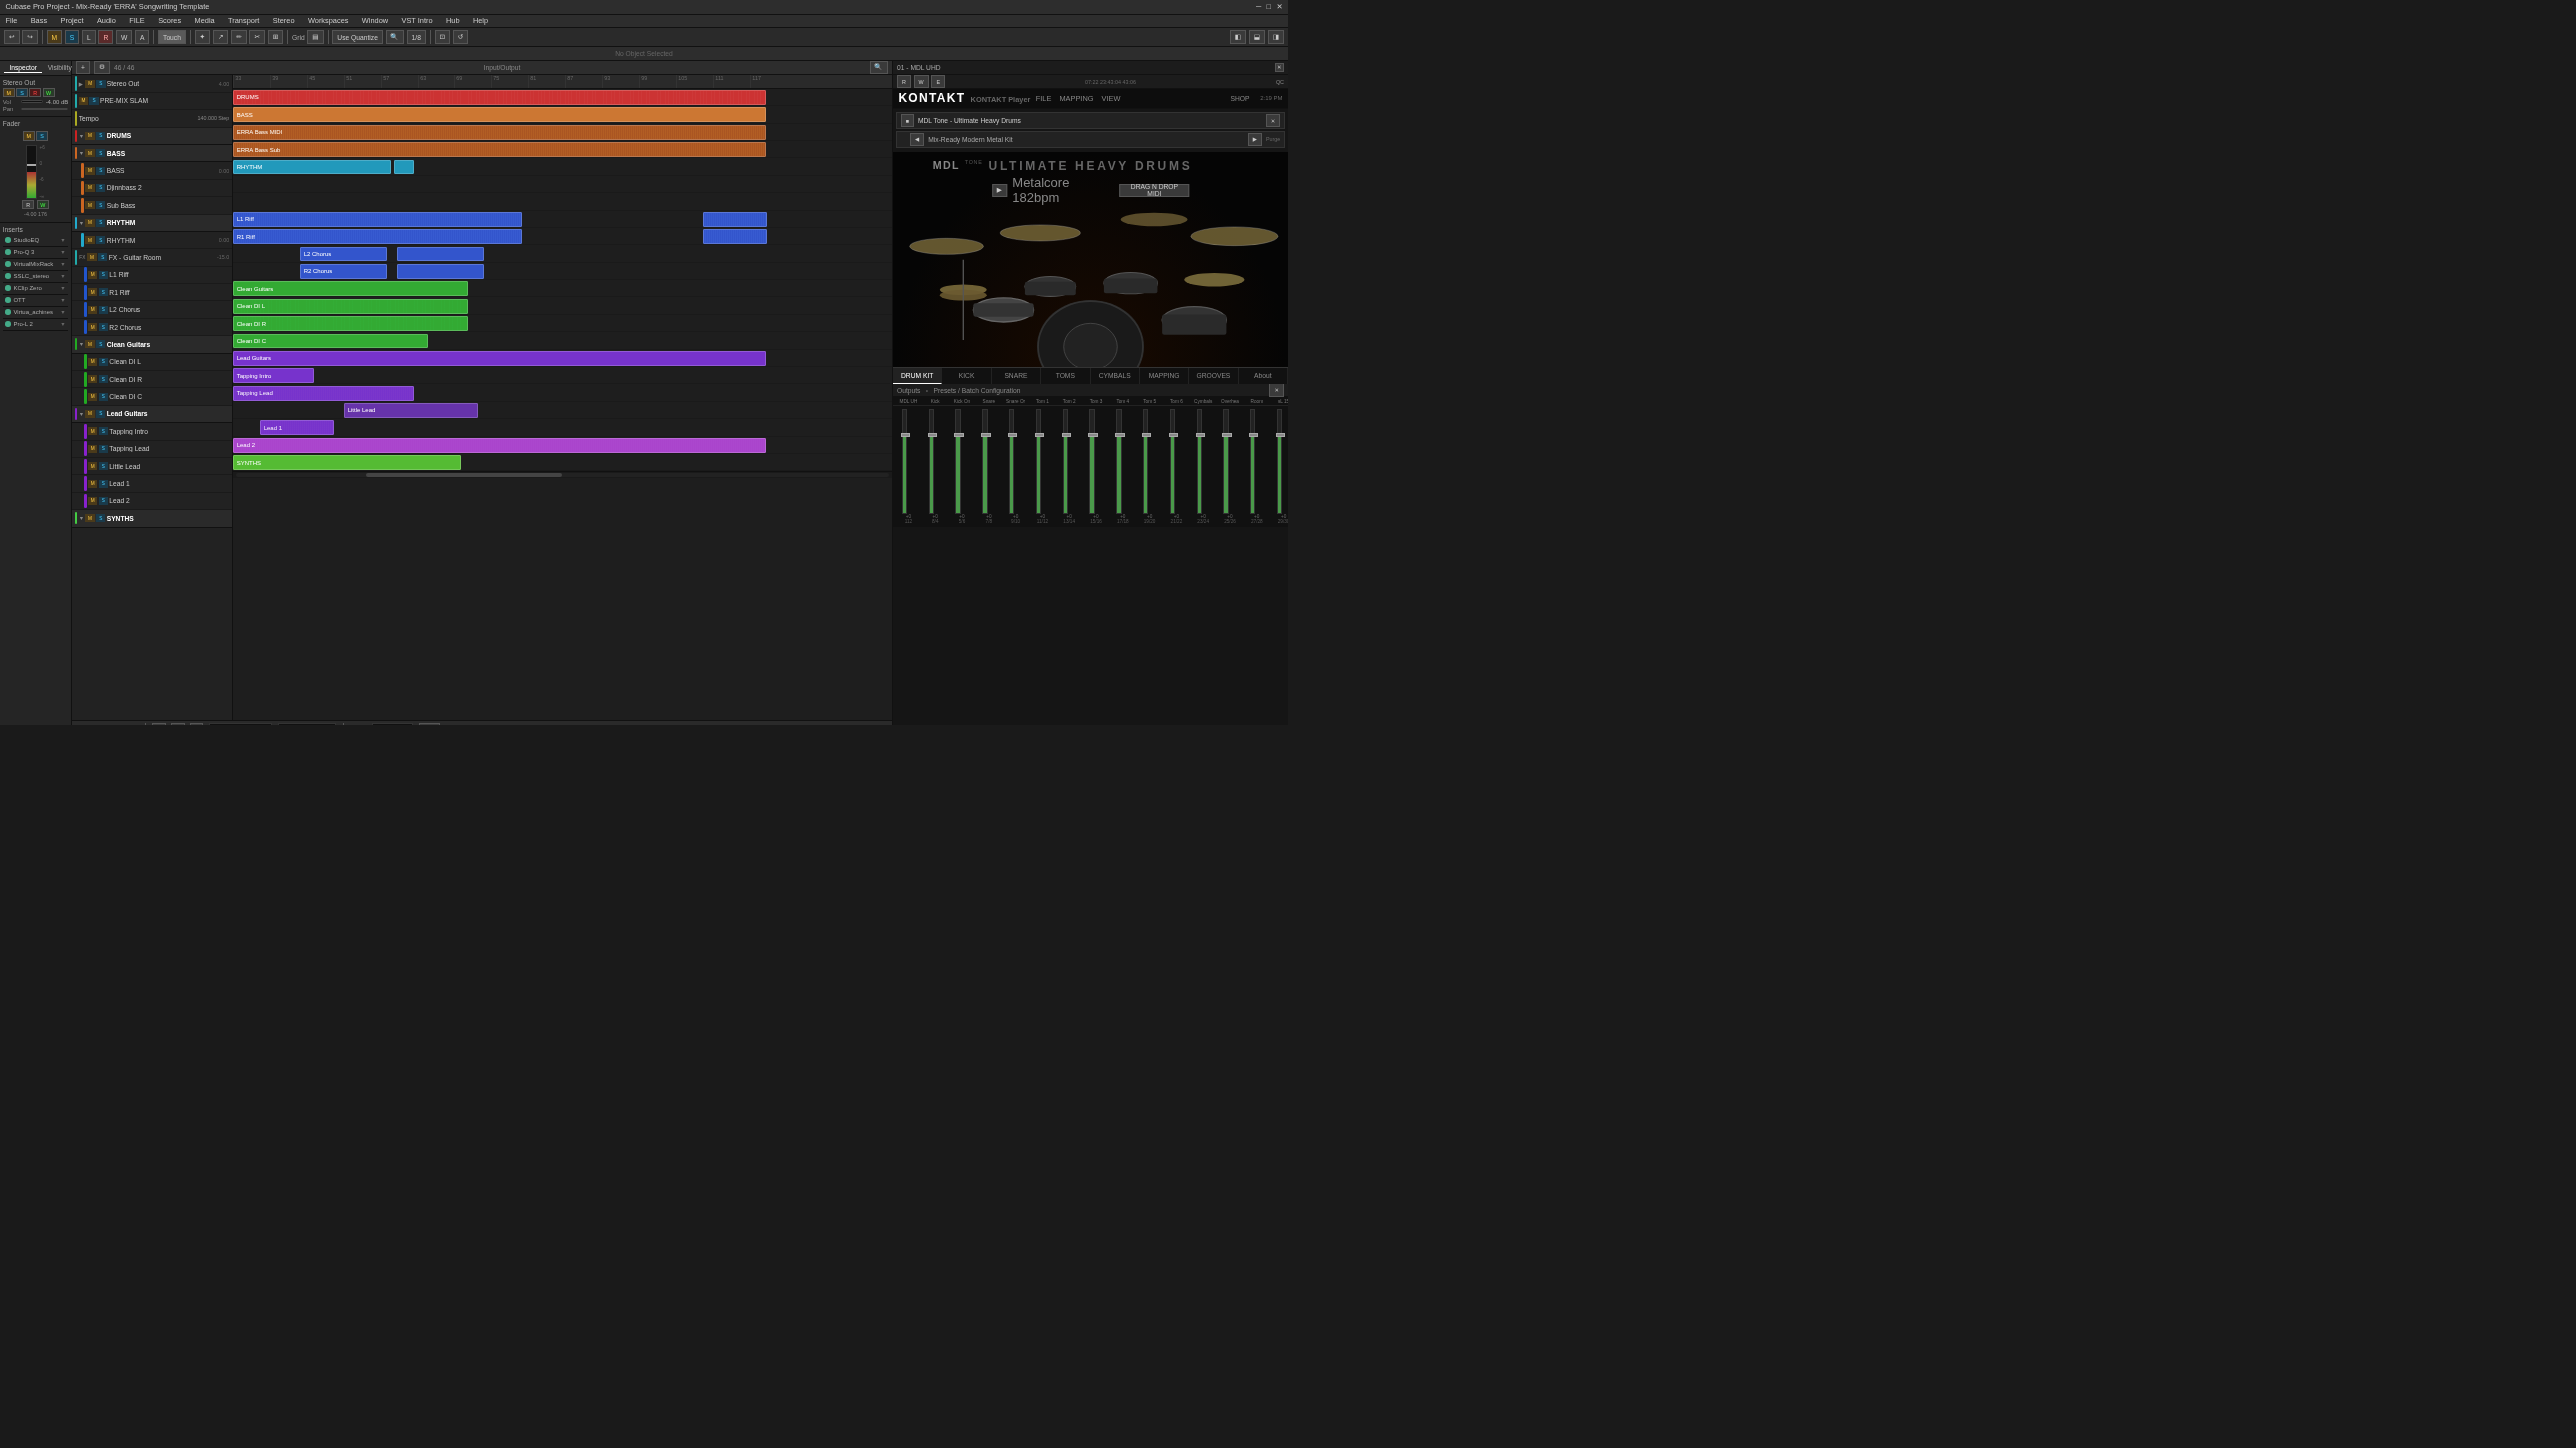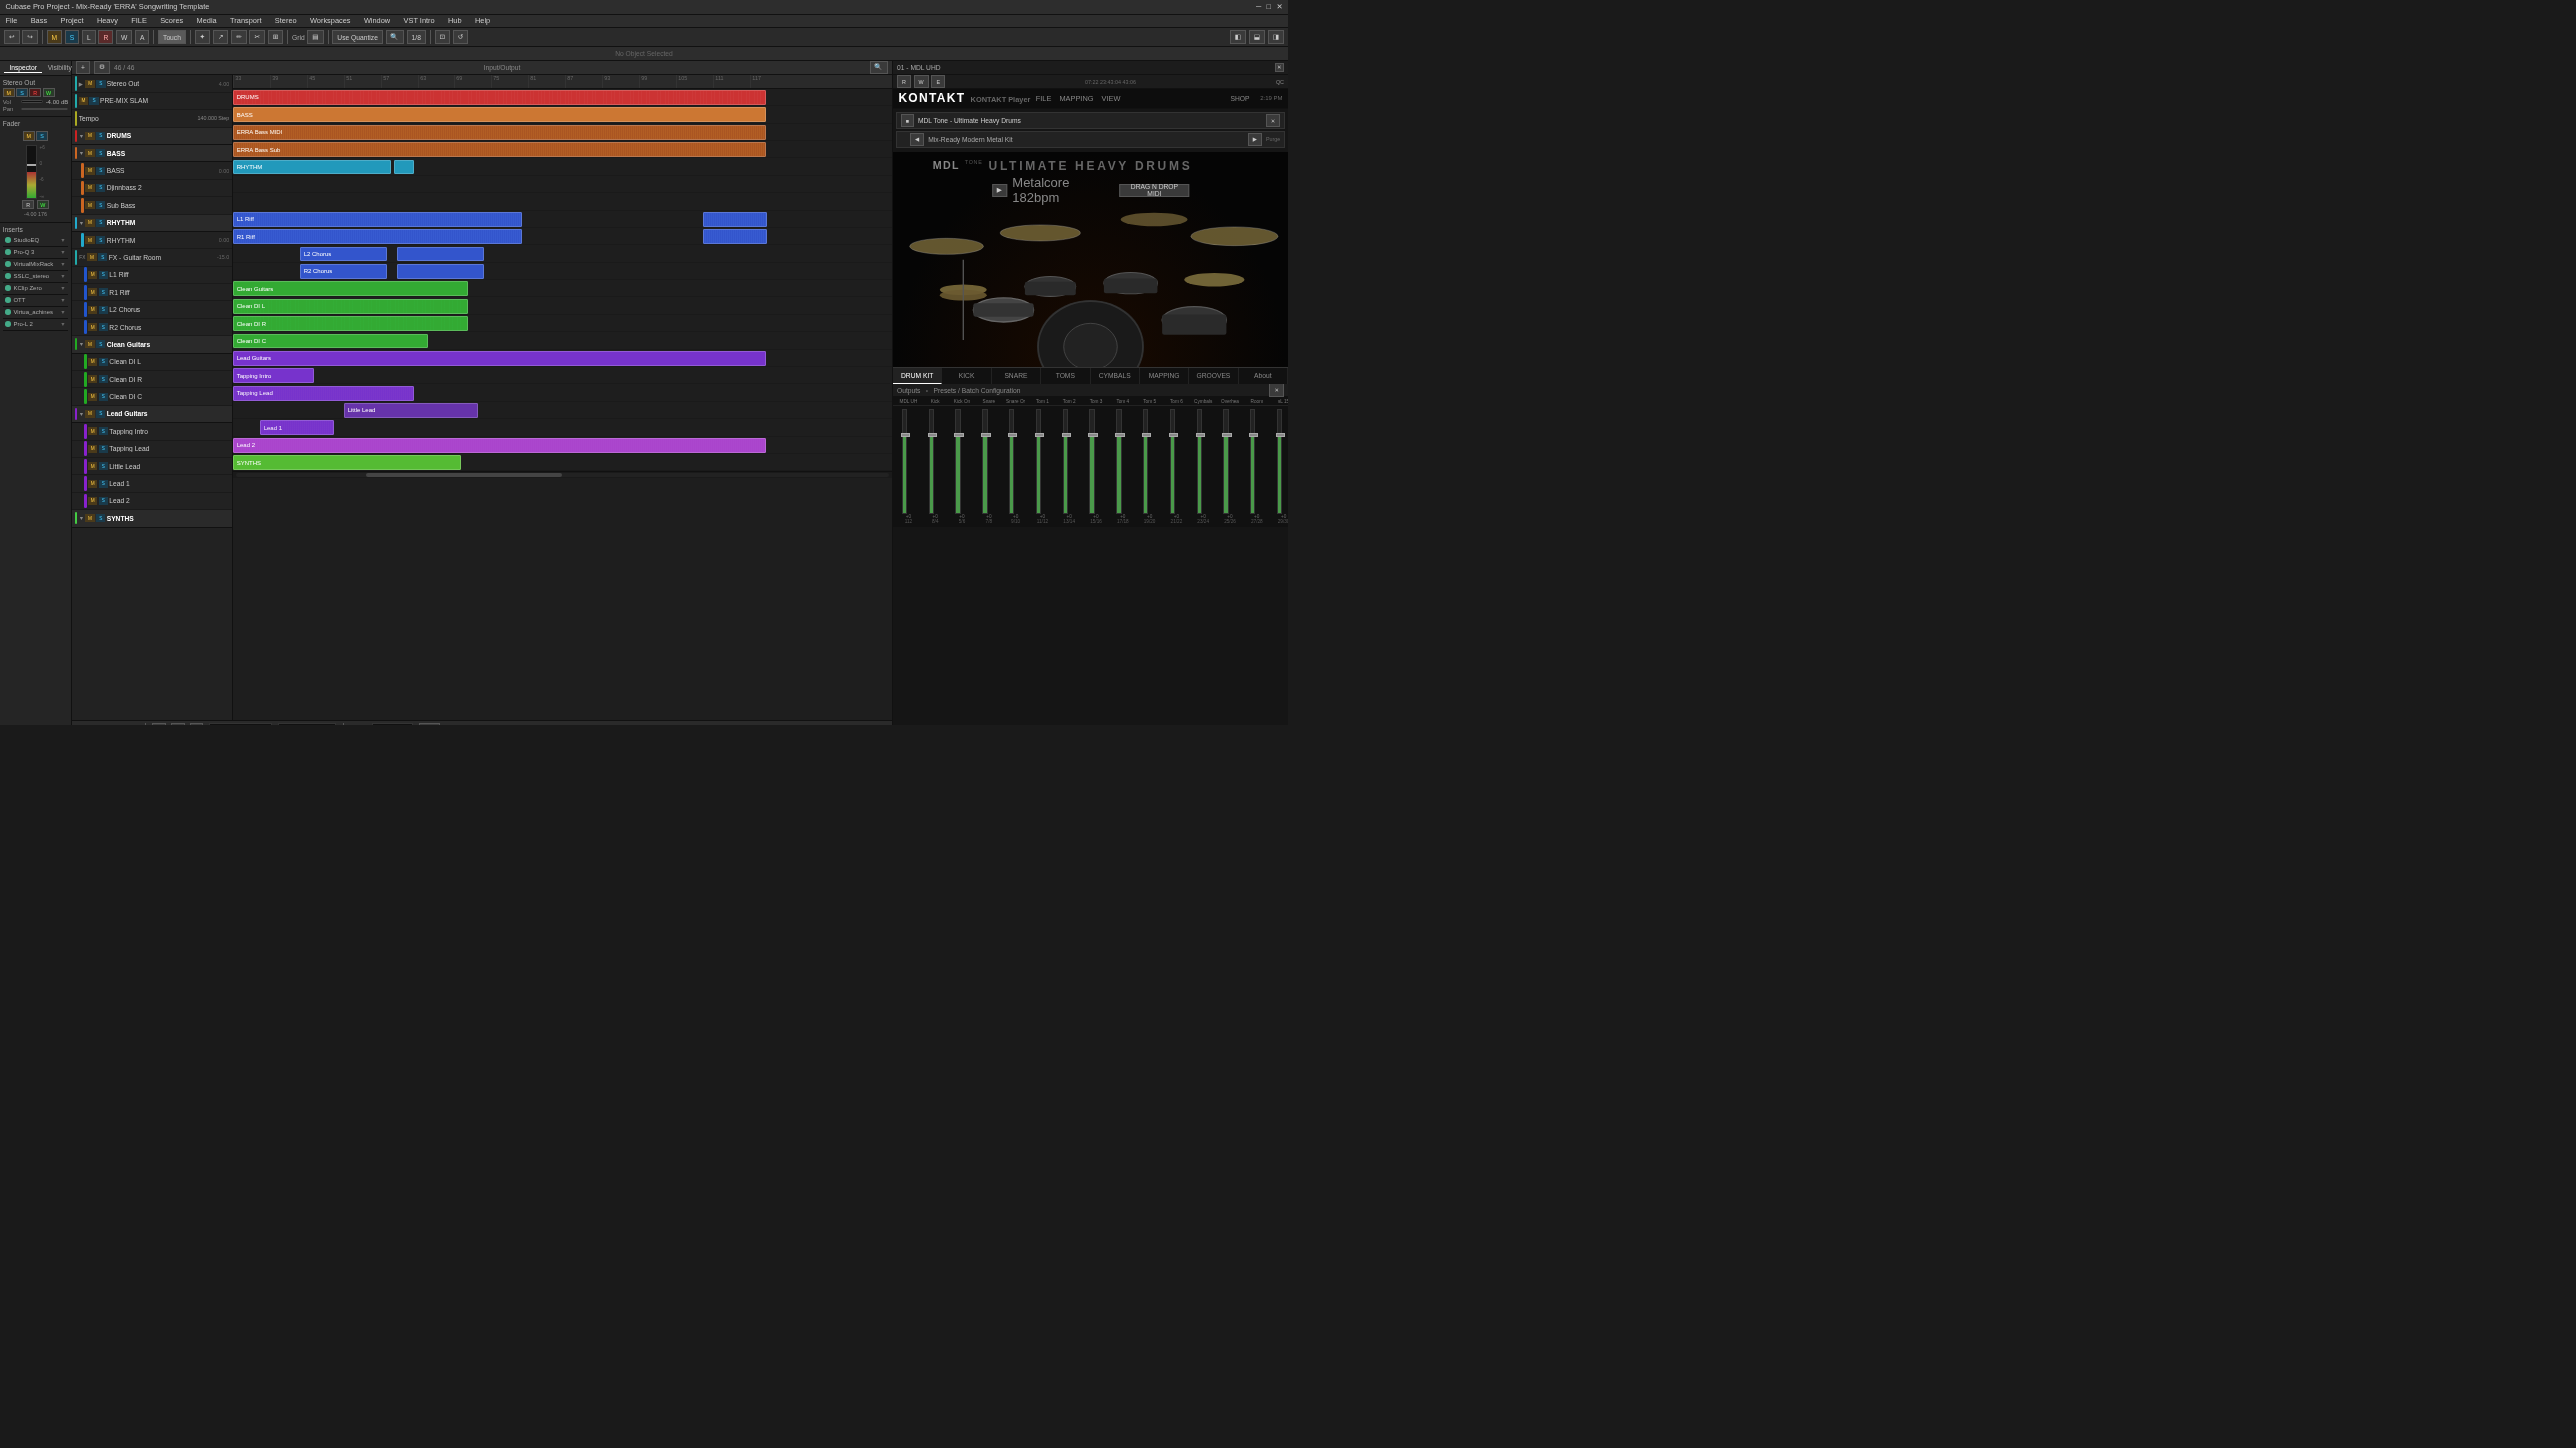--- a/index.html
+++ b/index.html
@@ -629,21 +629,21 @@
     <span style="cursor:pointer;">─</span>
     <span style="cursor:pointer;">□</span>
     <span style="cursor:pointer;">✕</span>
   </div>
 </div>
 
 <div id="menu-bar">
   <span class="menu-item">File</span>
   <span class="menu-item">Bass</span>
   <span class="menu-item">Project</span>
-  <span class="menu-item">Heavy</span>
+  <span class="menu-item">Audio</span>
   <span class="menu-item">FILE</span>
   <span class="menu-item">Scores</span>
   <span class="menu-item">Media</span>
   <span class="menu-item">Transport</span>
   <span class="menu-item">Stereo</span>
   <span class="menu-item">Workspaces</span>
   <span class="menu-item">Window</span>
   <span class="menu-item">VST Intro</span>
   <span class="menu-item">Hub</span>
   <span class="menu-item">Help</span>

